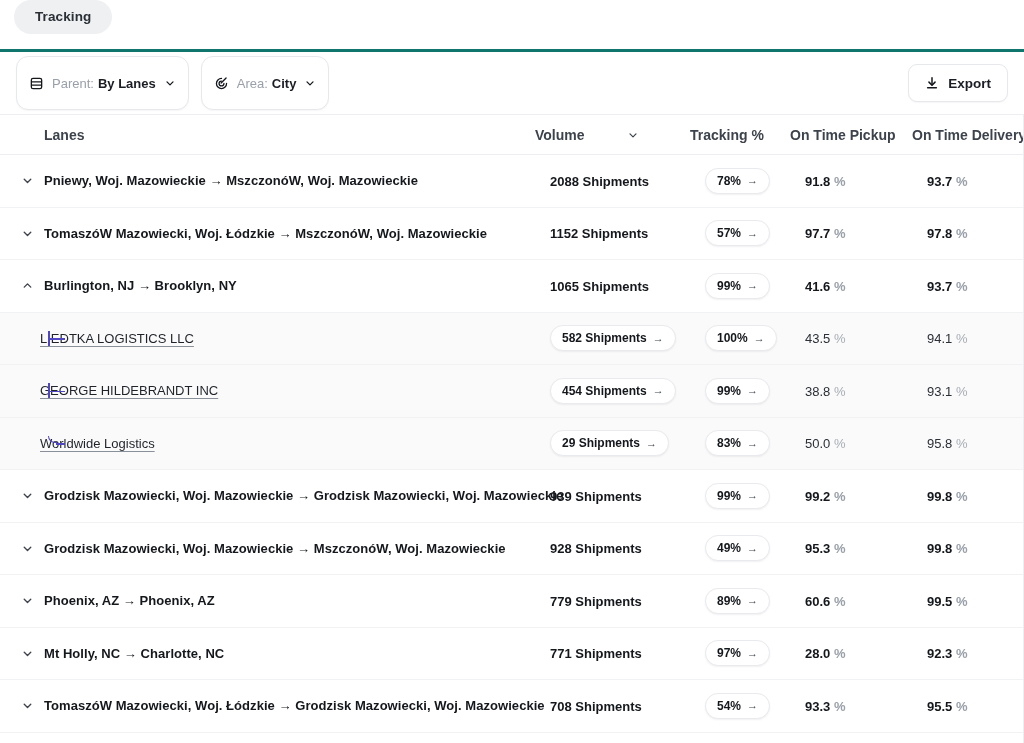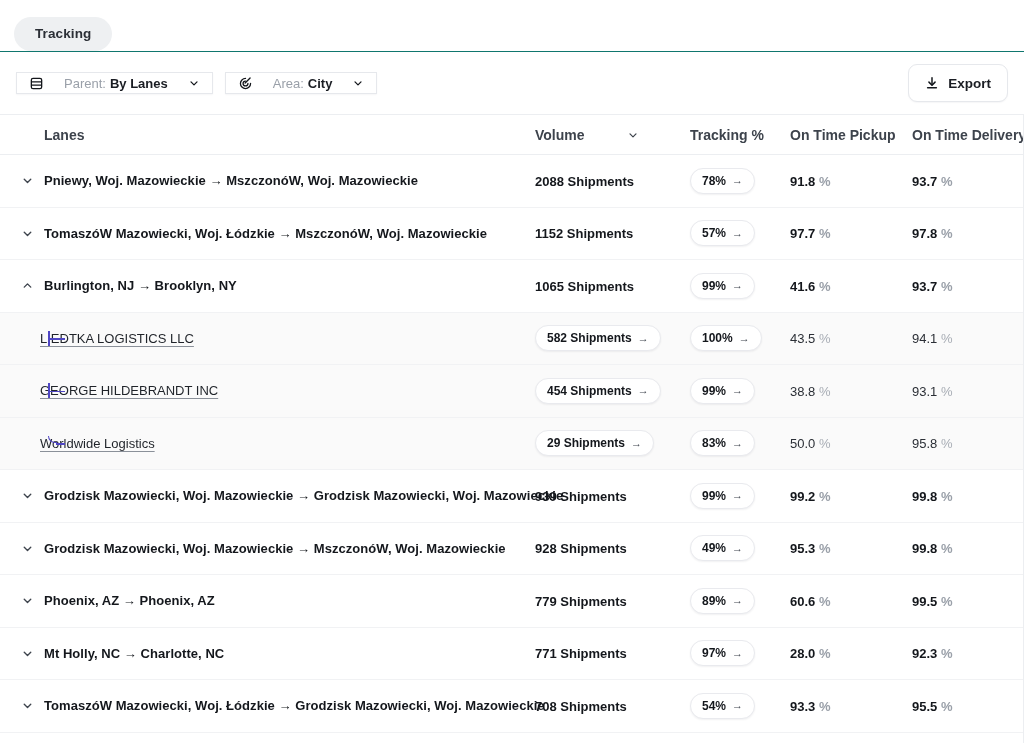--- a/index.html
+++ b/index.html
@@ -10,24 +10,24 @@
     color: #1a1d23;
     overflow: hidden;
   }
 
   .app { width: 1024px; height: 743px; display: flex; flex-direction: column; background: #ffffff; }
 
   
   .tabbar {
     height: 52px;
     display: flex;
-    align-items: flex-end;
+    align-items: flex-start;
     padding: 0 14px;
     background: #ffffff;
-    border-bottom: 1px solid #0f766e;
+    border-bottom: 3px solid #0f766e;
     flex: 0 0 auto;
   }
   .tabgroup {
     display: inline-flex;
     align-items: center;
     background: #eef0f2;
     border-radius: 999px;
     padding: 3px;
     height: 34px;
   }
@@ -54,26 +54,26 @@
     display: flex;
     align-items: center;
     padding: 0 16px;
     background: #ffffff;
     flex: 0 0 auto;
   }
   .filters { display: flex; align-items: center; gap: 12px; }
   .filter-pill {
     display: inline-flex;
     align-items: center;
-    gap: 20px;
-    height: 22px;
+    gap: 8px;
+    height: 54px;
     padding: 0 12px;
     background: #ffffff;
     border: 1px solid #e6e8ec;
-    border-radius: 0;
+    border-radius: 12px;
     box-shadow: 0 1px 1.5px rgba(16,24,40,.04);
     cursor: pointer;
     white-space: nowrap;
   }
   .filter-label { font-size: 13px; color: #9aa0a9; }
   .filter-value { font-size: 13px; color: #1a1d23; font-weight: bold; }
   .filter-txt { display: inline-flex; gap: 4px; align-items: baseline; }
   .ico { display: inline-flex; align-items: center; justify-content: center; flex: 0 0 auto; }
 
   .spacer { flex: 1 1 auto; }
@@ -191,21 +191,21 @@
   }
   .tree.last .hline { left: 0px; }
   .tree.last .corner {
     position: absolute; left: 0; top: 0; width: 9px; height: 50%;
     border-left: 1.5px solid #4f46c4;
     border-bottom: 1.5px solid #4f46c4;
     border-bottom-left-radius: 7px;
   }
   .tree.last .hline { left: 8px; width: 9px; }
 
-  .vol-cell { width: 155px; flex: 0 0 auto; }
+  .vol-cell { width: 155px; flex: 0 0 auto; margin-left: 15px; }
   .vol-text { font-size: 13px; font-weight: bold; color: #14171c; white-space: nowrap; }
 
   .badge {
     display: inline-flex;
     align-items: center;
     gap: 6px;
     height: 26px;
     padding: 0 11px;
     background: #ffffff;
     border: 1px solid #e9eaee;

